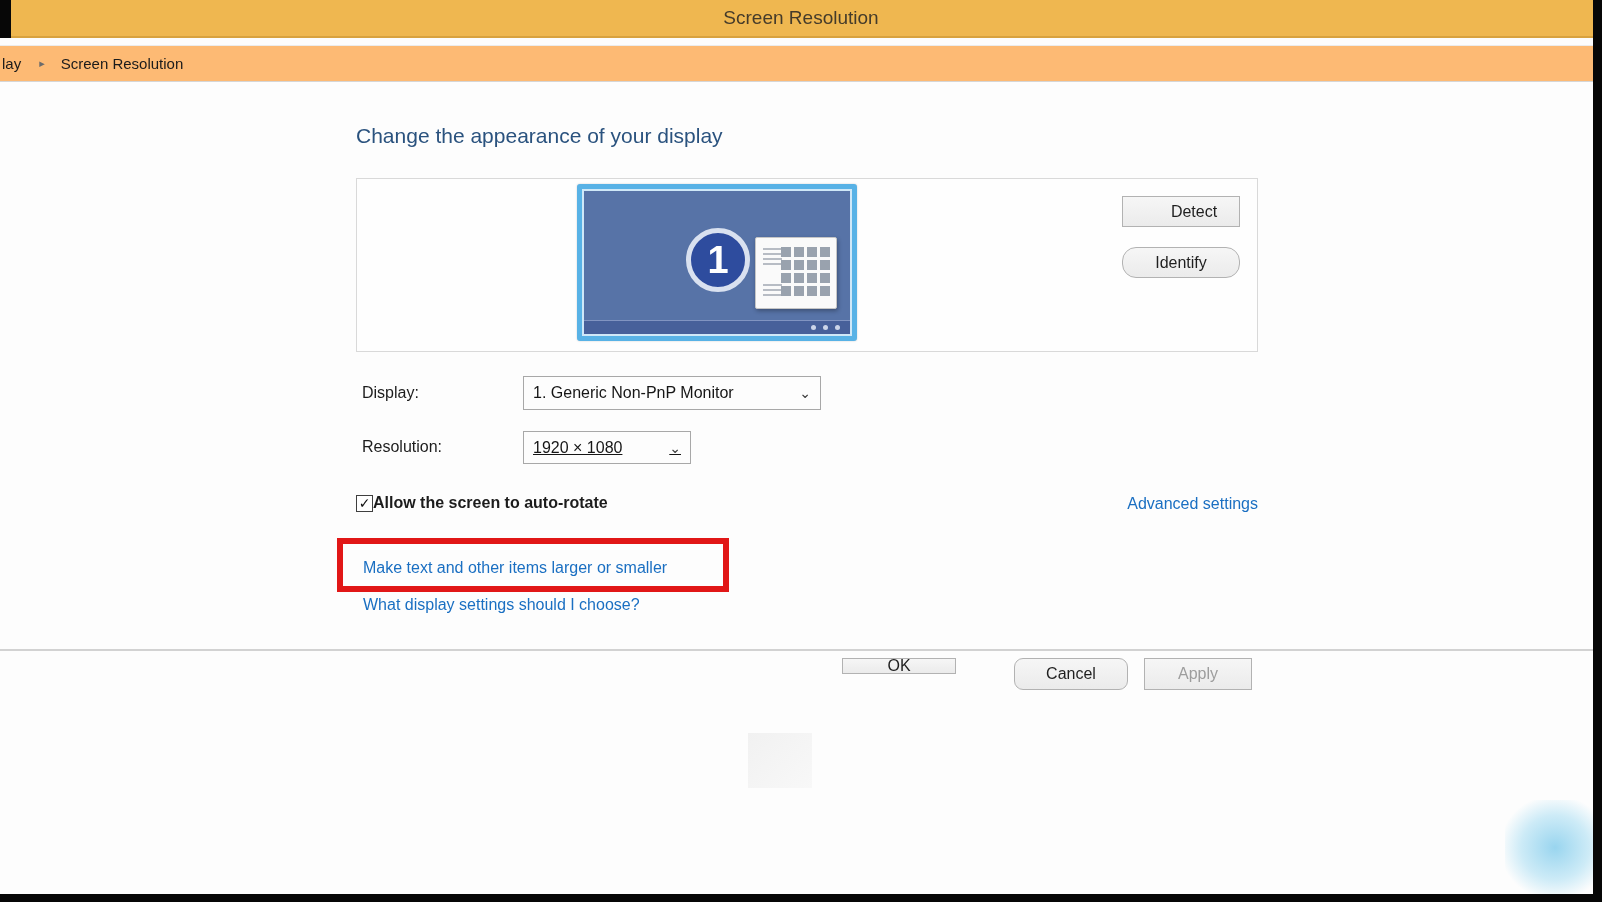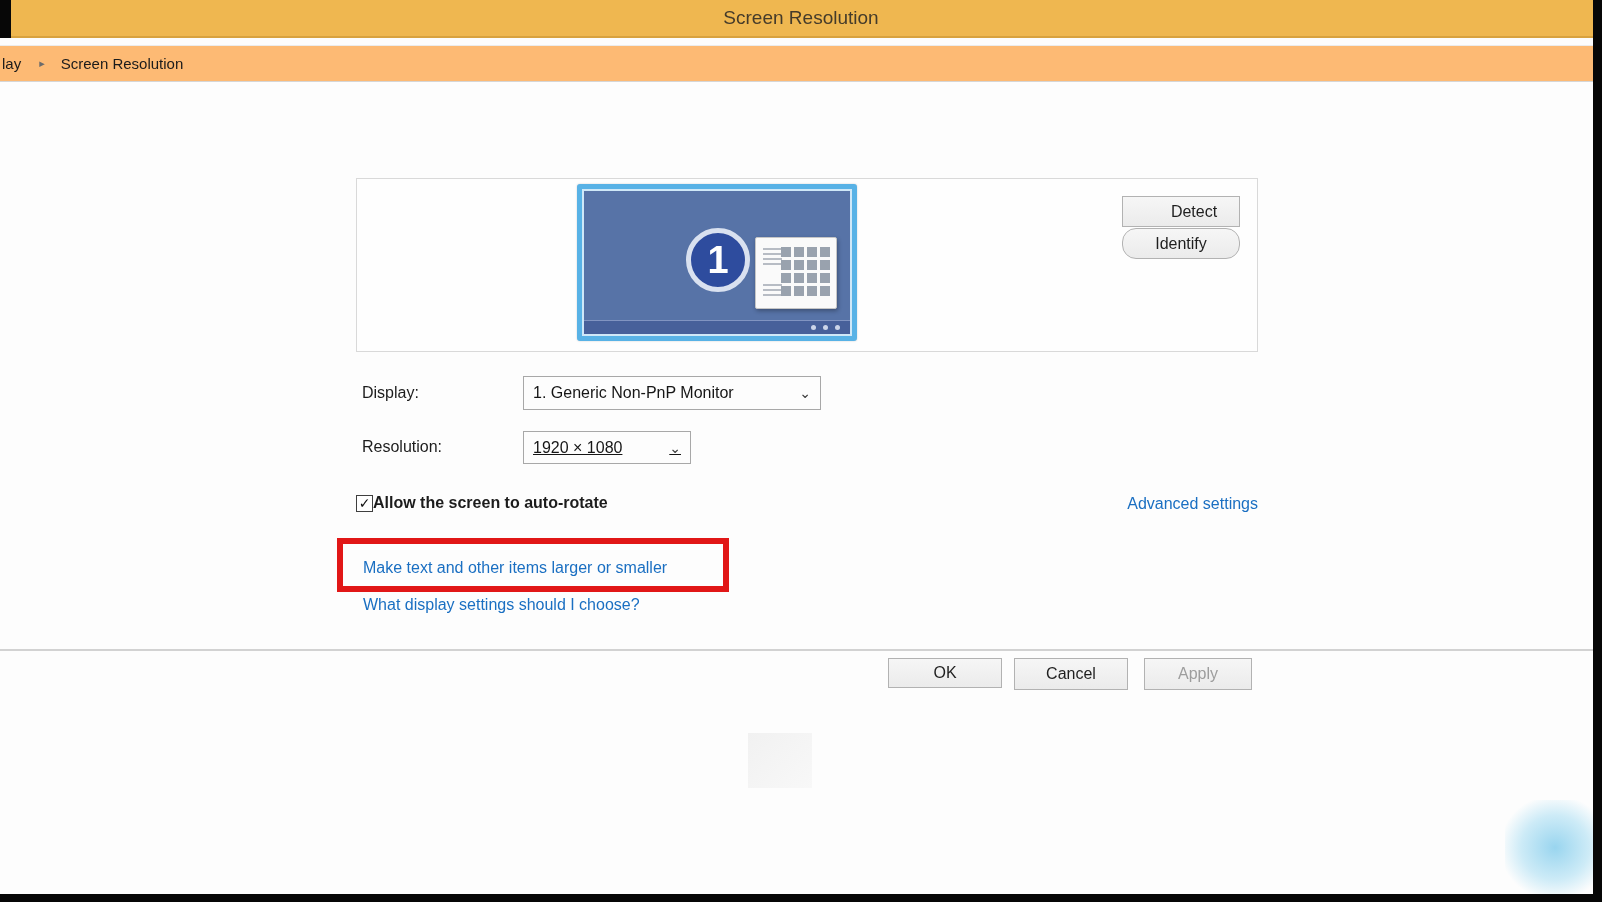--- a/index.html
+++ b/index.html
@@ -47,23 +47,23 @@
   .keypad-lines i { display:block; width:19px; height:2px; background:#b7bcc4; }
   .keypad-grid { position:absolute; right:6px; top:9px; display:grid;
                  grid-template-columns:repeat(4,10px); grid-auto-rows:10px; gap:3px; }
   .keypad-grid i { background:#99a2ae; }
 
   
   .win-btn { position:absolute; height:31px; background:linear-gradient(#f6f6f6,#ebebeb);
              border:1px solid #b2b2b2; font-family:inherit; font-size:16px; color:#1f1f1f;
              display:flex; align-items:center; justify-content:center; cursor:default; }
   .btn-detect   { left:1122px; top:196px; width:118px;padding-left:32px; }
-  .btn-identify { left:1122px; top:228px; width:118px;border-radius:14px; }
-  .btn-ok     { left:888px;  top:658px; width:114px; height:30px; }
-  .btn-cancel { left:1014px; top:658px; width:114px; height:32px; }
+  .btn-identify { left:1122px; top:247px; width:118px;border-radius:14px; }
+  .btn-ok     { left:842px;  top:658px; width:114px; height:16px; }
+  .btn-cancel { left:1014px; top:658px; width:114px; height:32px;border-radius:9px; }
   .btn-apply  { left:1144px; top:658px; width:108px; height:32px; color:var(--disabled-text); }
 
   
   .field-label { position:absolute; left:362px; font-size:16px; color:#1c1c1c; }
   .lbl-display    { top:384px; }
   .lbl-resolution { top:438px; }
   .dropdown { position:absolute; left:523px; background:#fdfdfd; border:1px solid #a8a8a8;
               display:flex; align-items:center; justify-content:space-between;
               padding:0 9px; font-size:16px; color:#161616; box-sizing:border-box; }
   .dd-display    { top:376px; width:298px; height:34px; }
@@ -105,20 +105,21 @@
   <div class="corner-patch"></div>
   <div class="edge-right"></div>
   <div class="edge-bottom"></div>
 
   <div class="breadcrumb-bar">
     <span class="crumb-partial">lay</span>
     <span class="crumb-arrow">▸</span>
     <span>Screen Resolution</span>
   </div>
 
+  <div class="page-heading">Change the appearance of your display</div>
 
   <div class="preview-panel"></div>
 
   <div class="monitor">
     <div class="monitor-badge">1</div>
     <div class="keypad">
       <div class="keypad-lines top">
           <i></i>
           <i></i>
           <i></i>

